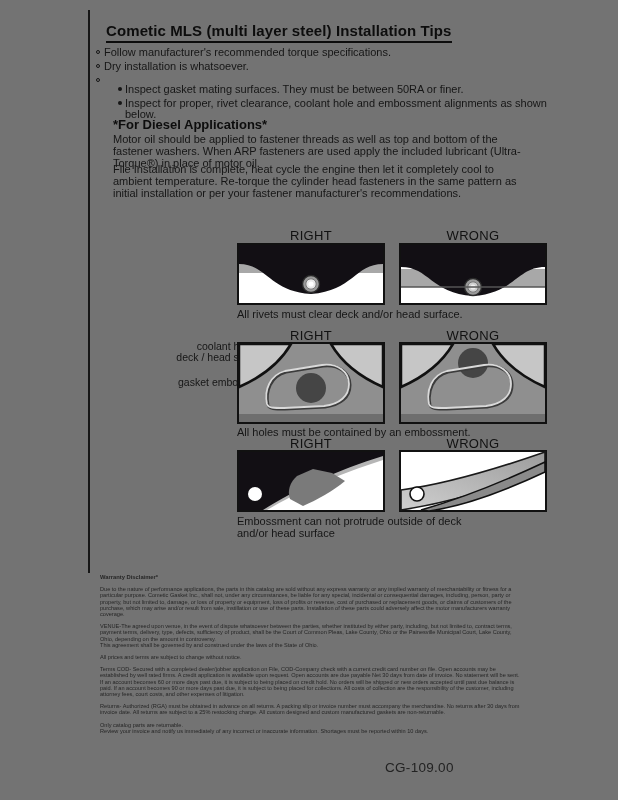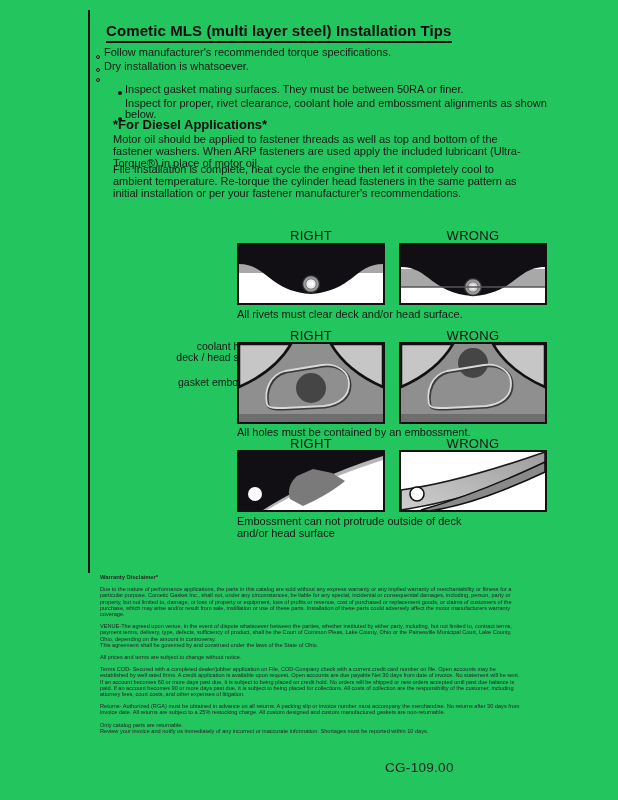--- a/index.html
+++ b/index.html
@@ -1,33 +1,33 @@
 <!DOCTYPE html>
 <html><head>
 <meta charset="utf-8">
 <style>
   * { margin:0; padding:0; box-sizing:border-box; }
   html,body { background:#ffffff; }
   body { font-family:"Liberation Sans", sans-serif; color:#1a1a1a; }
   .page {
-    position:relative; width:618px; height:800px; background:#22c55e;
+    position:relative; width:618px; height:800px; background:#737373;
     overflow:hidden; margin:0 auto;
   }
   .left-rule {
     position:absolute; left:88px; top:10px; width:2px; height:563px;
     background:#161616;
   }
   .title {
     position:absolute; left:106px; top:22px;
     font-size:15px; font-weight:bold; color:#0d0d0d;
     border-bottom:2px solid #0d0d0d; padding-bottom:2px;
     letter-spacing:0.1px; display:inline-block;
   }
   .bullets { position:absolute; left:96px; top:47px; width:470px; }
-  .b-row { display:flex; align-items:flex-end; margin-bottom:2.2px; }
+  .b-row { display:flex; align-items:flex-start; margin-bottom:2.2px; }
   .b-row .txt { font-size:11px; line-height:11.6px; color:#161616; }
   .o-bullet {
     flex:0 0 auto; width:4px; height:4px; border:1px solid #161616;
     border-radius:50%; margin:3px 4px 0 0;
   }
   .sub { margin-left:22px; }
   .f-bullet {
     flex:0 0 auto; width:4px; height:4px; background:#161616;
     border-radius:50%; margin:3.5px 3px 0 0;
   }

